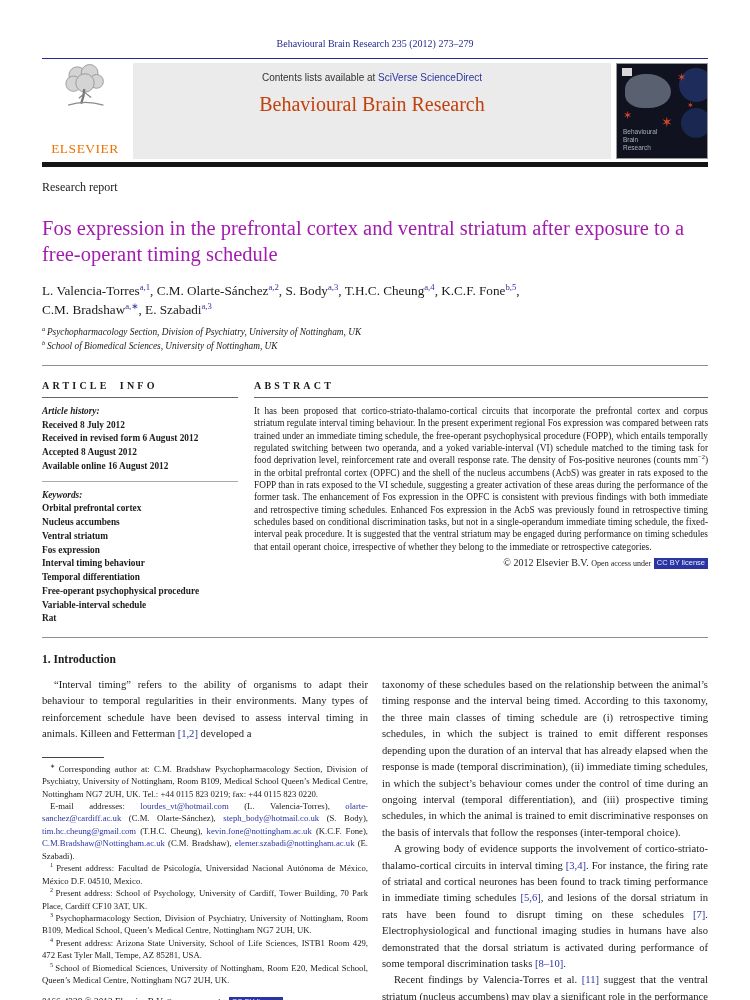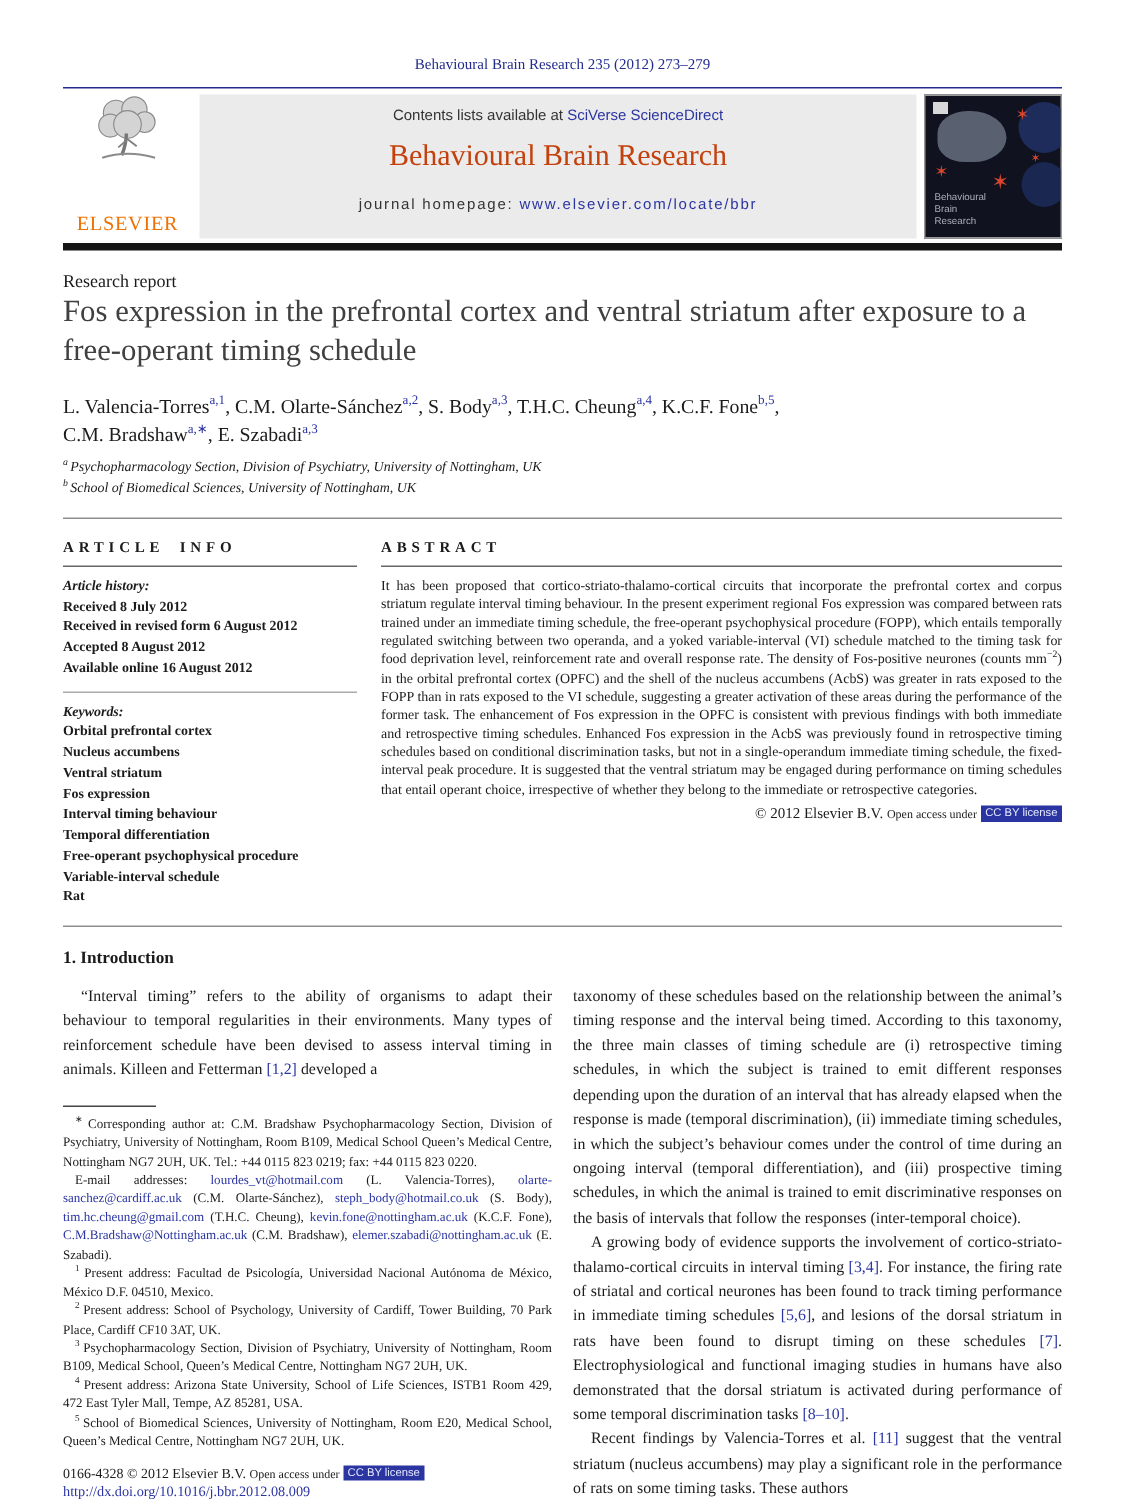--- a/index.html
+++ b/index.html
@@ -28,21 +28,21 @@
   .blue{color:var(--blue);text-decoration:none;}
   .cover{width:92px;background:#10121f;position:relative;border:1px solid #999;overflow:hidden;}
   .cover .brain{position:absolute;left:8px;top:10px;width:46px;height:34px;background:#596070;border-radius:50% 60% 55% 45%;}
   .cover .disc1{position:absolute;right:-6px;top:4px;width:34px;height:34px;background:#1d2c5a;border-radius:50%;}
   .cover .disc2{position:absolute;right:-4px;top:44px;width:30px;height:30px;background:#1a2750;border-radius:50%;}
   .cover .neuron{position:absolute;color:#d6452c;font-size:11px;line-height:1;}
   .cover .logo-sq{position:absolute;left:5px;top:4px;width:10px;height:8px;background:#d8d8d8;}
   .cover-text{position:absolute;left:6px;bottom:6px;font-family:"Liberation Sans",sans-serif;font-size:6.5px;line-height:1.25;color:#aab0b8;}
   .black-bar{margin-top:3px;height:5px;background:#151515;}
   .rr{margin-top:13px;font-size:12px;}
-  .title{margin-top:1px;font-size:20.5px;font-weight:normal;line-height:1.26;color:#404040;}
+  .title{margin-top:21px;font-size:20.5px;font-weight:normal;line-height:1.26;color:#a21caf;}
   .authors{margin-top:13px;font-size:13.2px;line-height:1.45;}
   .affs{margin-top:7px;font-size:9.3px;font-style:italic;line-height:1.5;}
   .rule{border-top:1px solid #8f8f8f;margin-top:11px;}
   .meta-row{display:flex;margin-top:14px;}
   .info-col{width:196px;margin-right:16px;flex:none;}
   .abs-col{flex:1;}
   .colhead{font-size:10px;font-weight:bold;letter-spacing:.32em;word-spacing:.45em;}
   .headrule{border-top:1.6px solid #666;margin-top:6px;margin-bottom:7px;}
   .thinrule{border-top:1px solid #aaa;margin:7px 0;}
   .small{font-size:9.3px;line-height:1.48;font-weight:bold;}
@@ -89,23 +89,20 @@
         <path d="M10 55 Q32 48 56 55" stroke="#8b8b8b" stroke-width="1.6" fill="none"></path>
       </svg>
       <div class="elsevier-word">ELSEVIER</div>
     </div>
 
     <div class="head-box">
       <div class="contents-line">
         <span>Contents lists available at </span><a href="#" class="blue">SciVerse ScienceDirect</a>
       </div>
       <div class="jtitle">Behavioural Brain Research</div>
-      <div class="homepage">
-        <span>journal homepage: </span><a href="#" class="blue">www.elsevier.com/locate/bbr</a>
-      </div>
     </div>
 
     <div class="cover">
       <div class="logo-sq"></div>
       <div class="brain"></div>
       <div class="disc1"></div>
       <div class="disc2"></div>
       <span class="neuron" style="left:60px;top:8px">✶</span>
       <span class="neuron" style="left:6px;top:46px">✶</span>
       <span class="neuron" style="left:44px;top:52px;font-size:14px">✶</span>

